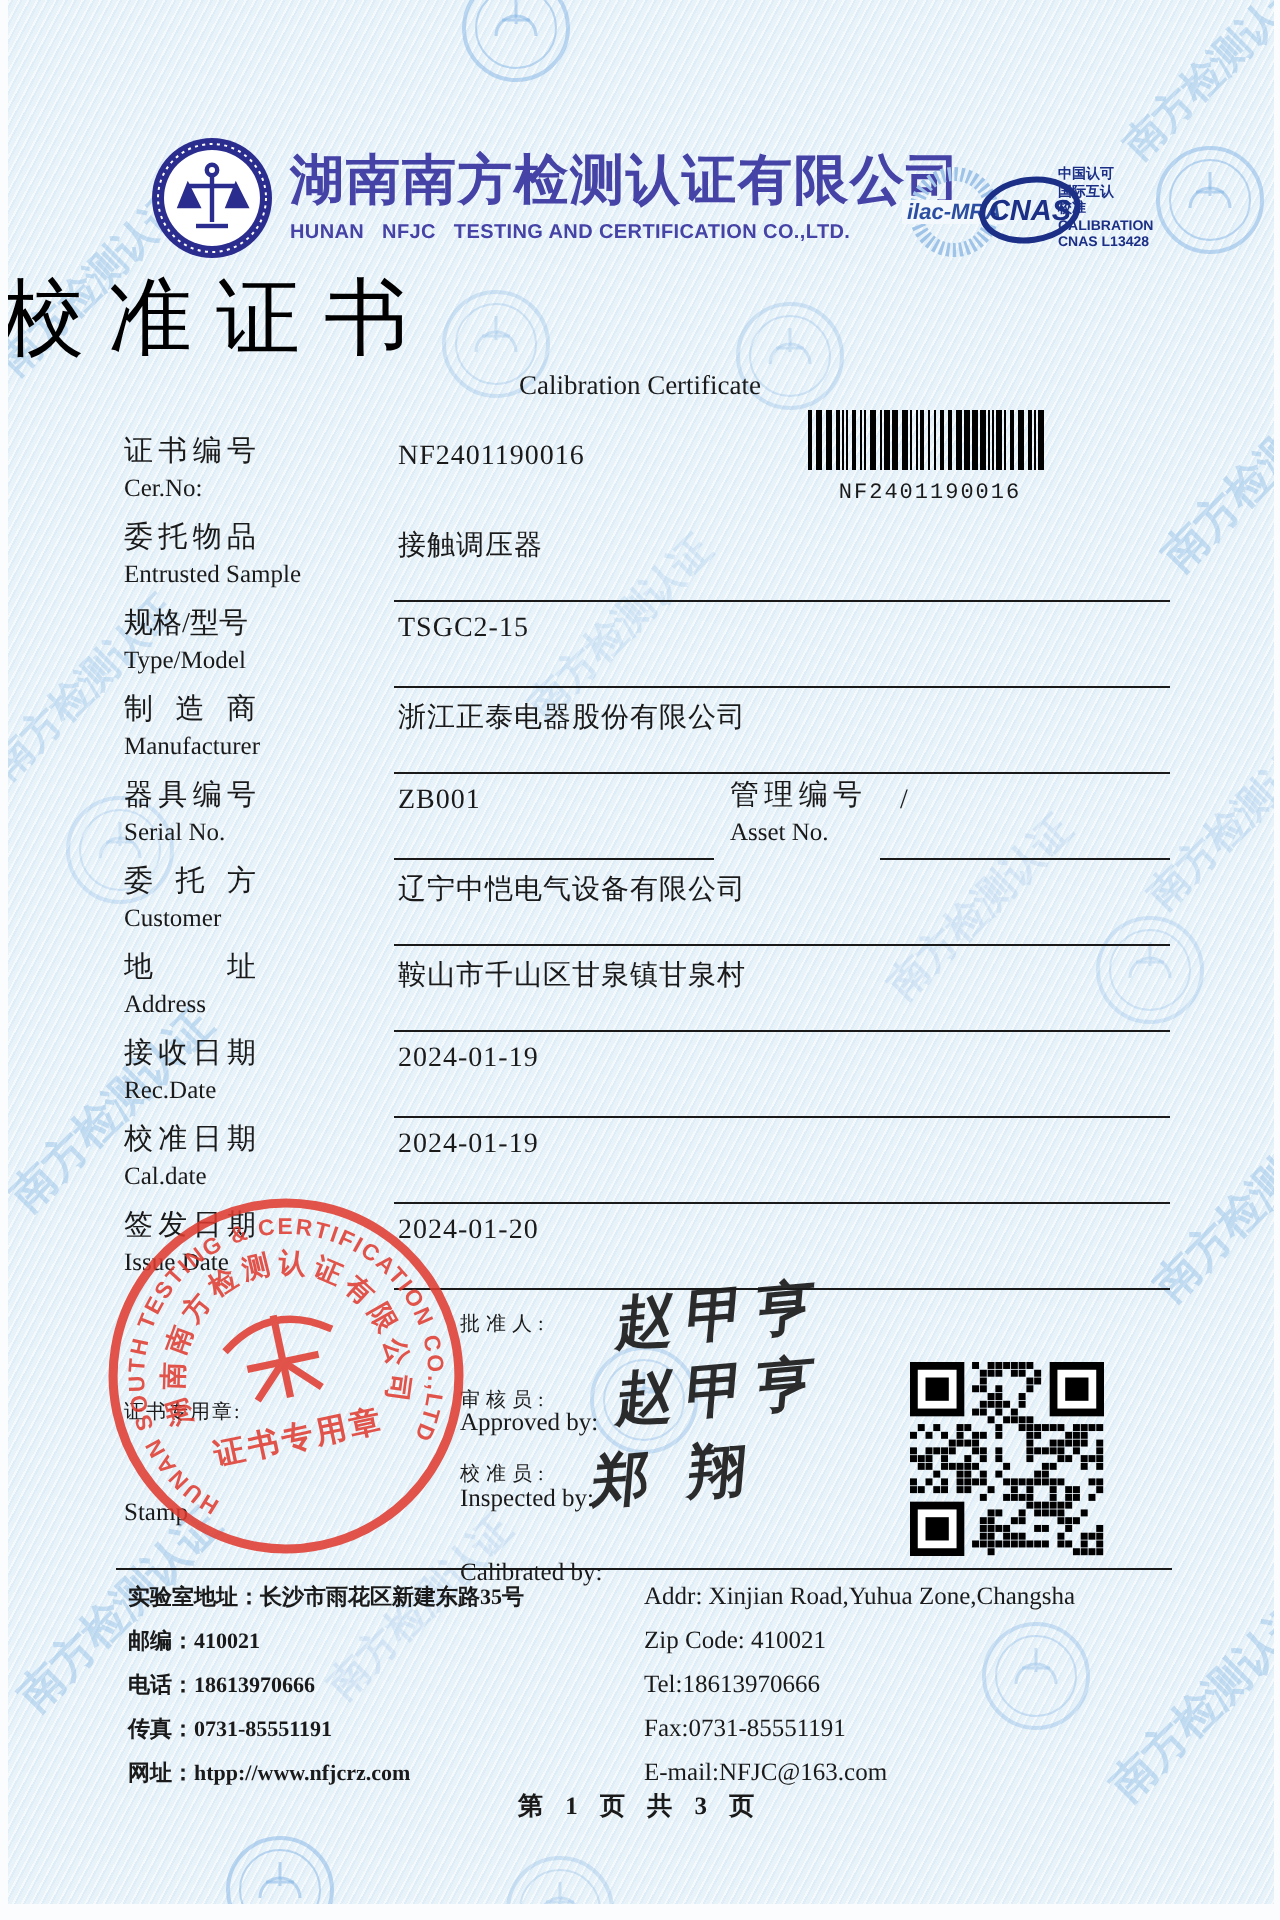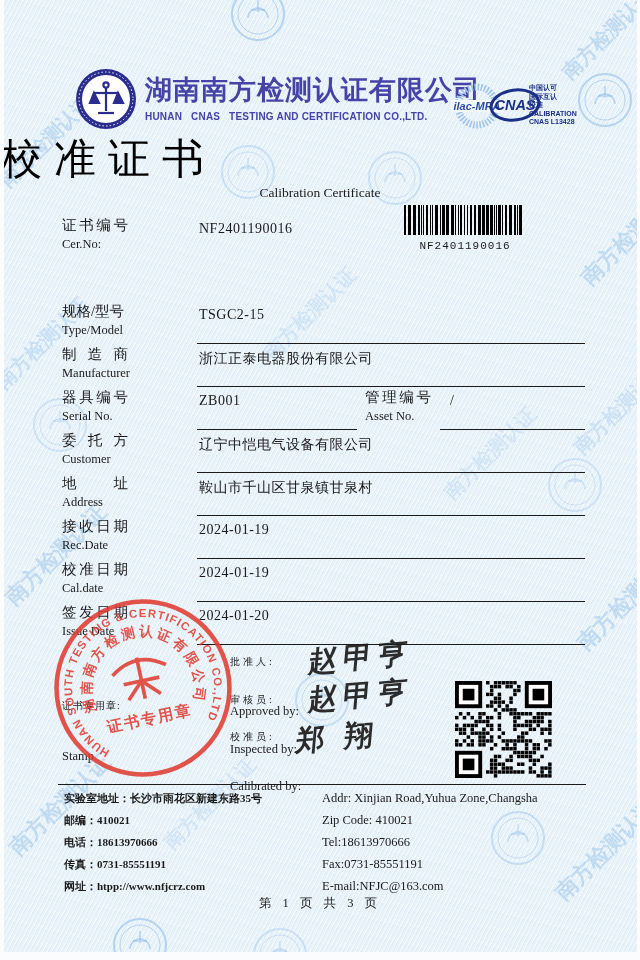--- a/index.html
+++ b/index.html
@@ -44,21 +44,21 @@
   .sig{position:absolute;z-index:2;font-size:29px;font-weight:600;color:#1b1b1b;
       transform:rotate(-5deg) skewX(-10deg);letter-spacing:6px;opacity:.92;white-space:nowrap;}
   .stamp{position:absolute;left:52px;top:597px;width:182px;height:182px;z-index:3;
       transform:rotate(-12deg);opacity:.86;pointer-events:none;}
   .qr{position:absolute;left:455px;top:681px;z-index:2;}
   
   .fdivider{position:absolute;left:58px;width:528px;top:784px;border-top:1.6px solid #1a1a1a;z-index:2;}
   .fl{position:absolute;left:64px;z-index:2;font-size:11px;font-weight:600;white-space:nowrap;}
   .fr{position:absolute;left:322px;z-index:2;font-size:12.5px;white-space:nowrap;}
   .pageno{position:absolute;left:0;right:0;top:895px;text-align:center;font-size:12.5px;
-      letter-spacing:4px;z-index:2;font-weight:400;}
+      letter-spacing:4px;z-index:2;font-weight:700;}
 </style>
 </head>
 <body>
 
 <div class="page">
 
   <svg width="0" height="0" style="position:absolute">
     <defs>
       <g id="wsealg">
         <circle r="26" fill="none" stroke="currentColor" stroke-width="2"></circle>
@@ -121,21 +121,21 @@
       <circle cx="32" cy="18" r="2.6"></circle>
       <path d="M32,21 V44"></path>
       <path d="M20,26 H44"></path>
       <path d="M20,26 l-4,10 h9 z" fill="#2b2d8e"></path>
       <path d="M44,26 l-4,10 h9 z" fill="#2b2d8e"></path>
       <path d="M24,46 h16"></path>
     </g>
   </svg>
   <div class="coname">
     <div class="cn">湖南南方检测认证有限公司</div>
-    <div class="en">HUNAN   CNAS   TESTING AND CERTIFICATION CO.,LTD.</div>
+    <div class="en">HUNAN   NFJC   TESTING AND CERTIFICATION CO.,LTD.</div>
   </div>
 
   <svg class="ilac" viewBox="0 0 60 46">
     <circle cx="30" cy="23" r="19" fill="none" stroke="#9fc4e8" stroke-width="7" stroke-dasharray="1.6 1.6"></circle>
     <rect x="4" y="17" width="52" height="12" fill="#f3f8fc"></rect>
     <text x="30" y="26.5" text-anchor="middle" font-family="Liberation Sans, DejaVu Sans, sans-serif" font-size="11" font-weight="bold" font-style="italic" fill="#2b4ea2">ilac-MRA</text>
   </svg>
 
   <svg class="cnas" viewBox="0 0 52 46">
     <ellipse cx="26" cy="23" rx="24" ry="15" fill="none" stroke="#1c2f86" stroke-width="3" transform="rotate(-8 26 23)"></ellipse>
@@ -189,20 +189,26 @@
         <rect x="113" y="0" width="1" height="30" fill="#000"></rect>
         <rect x="115" y="0" width="3" height="30" fill="#000"></rect>
       </svg>
     <div class="barcode-num">NF2401190016</div>
   </div>
 
   <div class="row" style="top:216px">
     <span class="lblcn just">证书编号</span>
     <span class="lblen">Cer.No:</span>
     <span class="val">NF2401190016</span>
+  </div>
+  <div class="row" style="top:259px">
+    <span class="lblcn just">委托物品</span>
+    <span class="lblen">Entrusted Sample</span>
+    <span class="val">接触调压器</span>
+    <span class="uline"></span>
   </div>
   <div class="row" style="top:302px">
     <span class="lblcn">规格/型号</span>
     <span class="lblen">Type/Model</span>
     <span class="val">TSGC2-15</span>
     <span class="uline"></span>
   </div>
   <div class="row" style="top:345px">
     <span class="lblcn just">制造商</span>
     <span class="lblen">Manufacturer</span>

